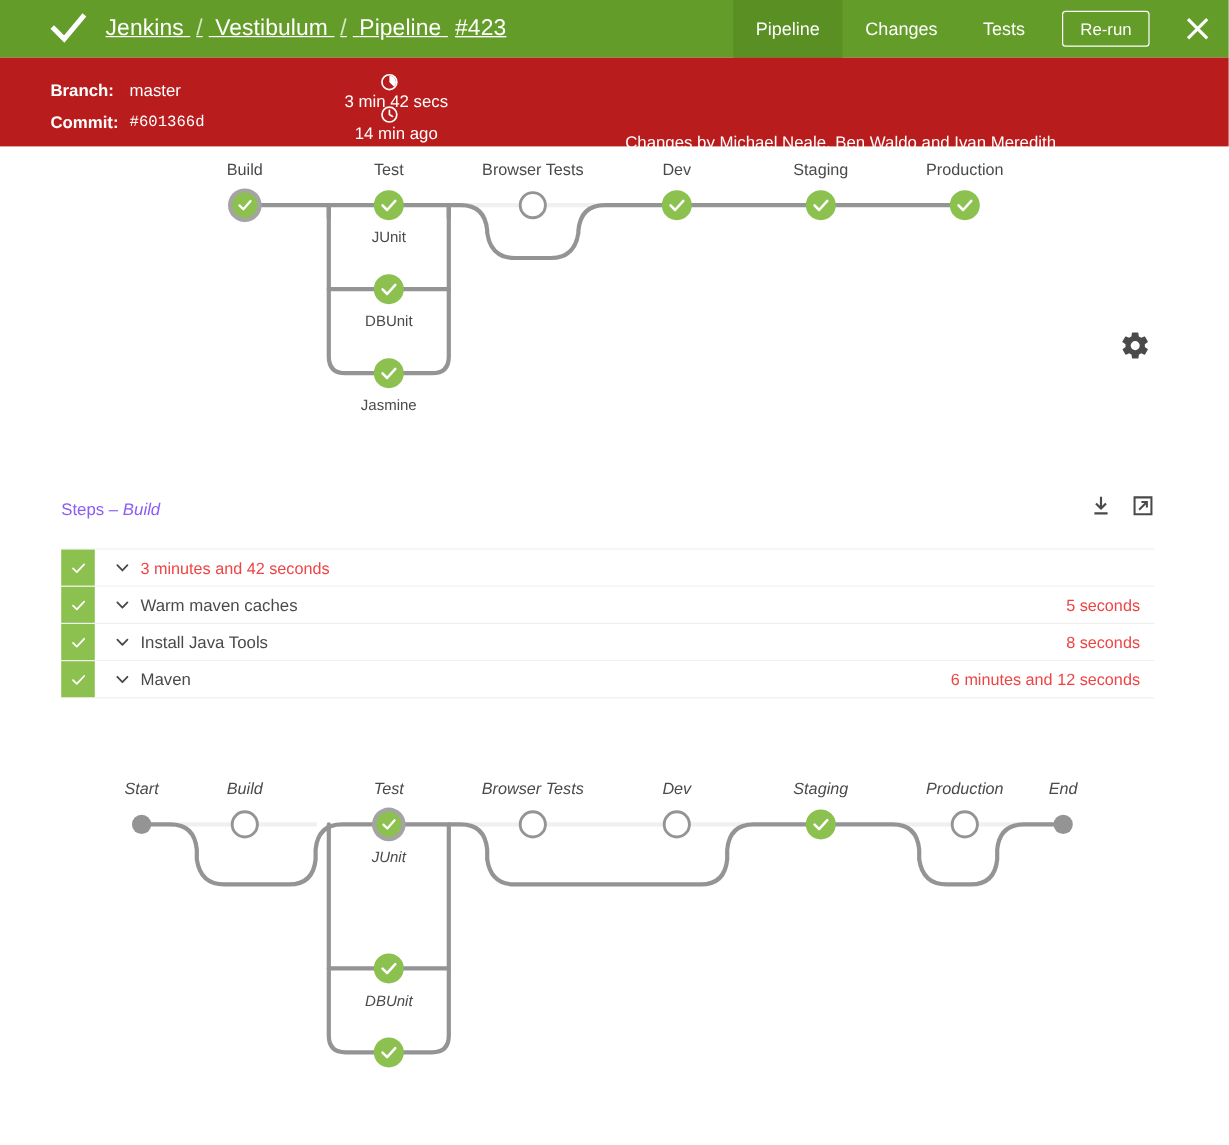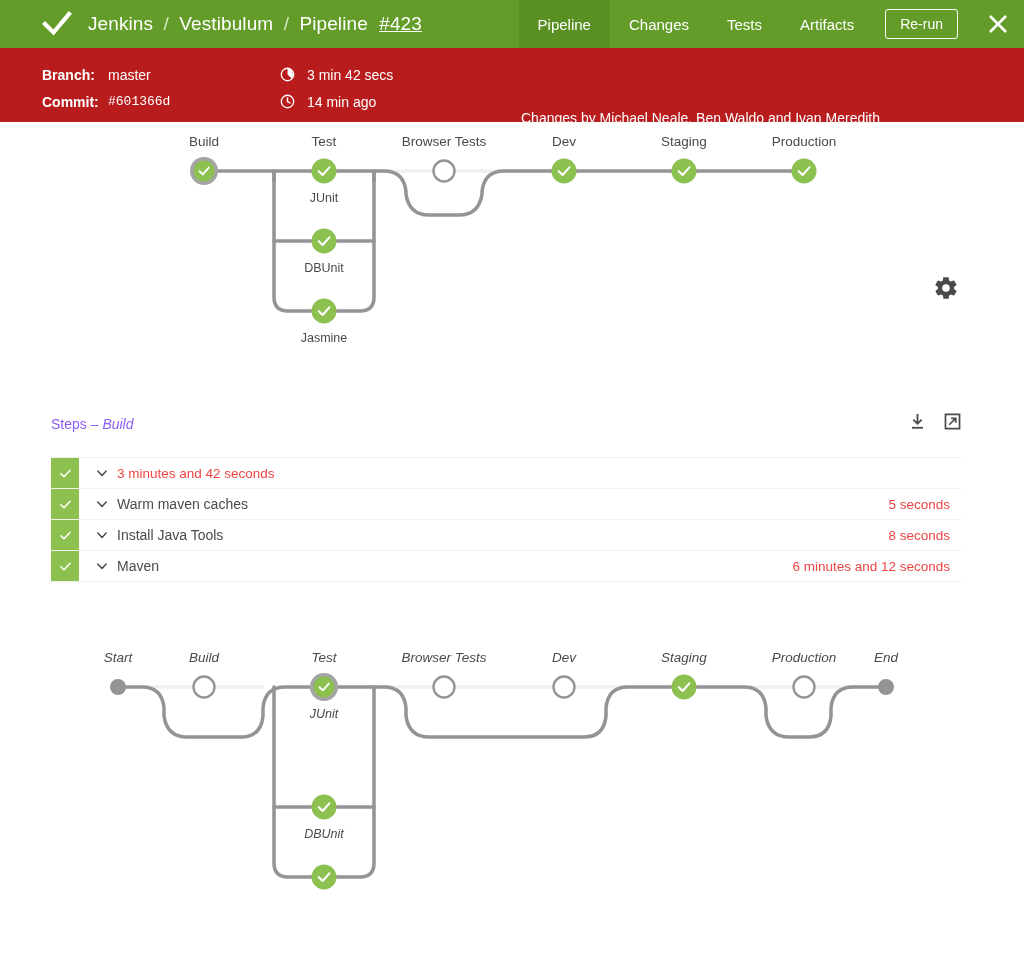--- a/index.html
+++ b/index.html
@@ -36,20 +36,21 @@
     flex: 0 0 auto;
     display: flex;
     align-items: center;
     justify-content: center;
   }
   .breadcrumb {
     font-size: 19px;
     margin-left: 12px;
     white-space: nowrap;
     letter-spacing: .1px;
+    text-decoration: underline;
   }
   .breadcrumb .sep {
     color: #d6e8c0;
     margin: 0 5px;
     font-weight: 300;
   }
   .breadcrumb .crumb { color: #ffffff; }
   .breadcrumb .runid {
     color: #ffffff;
     text-decoration: underline;
@@ -123,20 +124,21 @@
 
   .time-col {
     position: absolute;
     left: 280px;
     top: 13px;
   }
   .time-row {
     display: flex;
     align-items: center;
     height: 27px;
+    flex-direction: column;
   }
   .time-row .ico {
     width: 20px;
     display: flex;
     align-items: center;
   }
   .time-row .txt { margin-left: 7px; font-size: 14px; }
 
   .changes-by {
     position: absolute;
@@ -271,21 +273,20 @@
       <span class="crumb">Vestibulum</span>
       <span class="sep">/</span>
       <span class="crumb">Pipeline</span>
       <span class="runid">#423</span>
     </div>
   </div>
   <div class="topbar-right">
     <div class="tab active">Pipeline</div>
     <div class="tab">Changes</div>
     <div class="tab">Tests</div>
-    <div class="tab">Artifacts</div>
     <div class="rerun-wrap">
       <button class="rerun-btn">Re-run</button>
     </div>
     <div class="close-wrap">
       <svg width="22" height="22" viewBox="0 0 22 22">
         <path d="M3 3 L19 19 M19 3 L3 19" stroke="#ffffff" stroke-width="2.6" stroke-linecap="butt"></path>
       </svg>
     </div>
   </div>
 </div>

